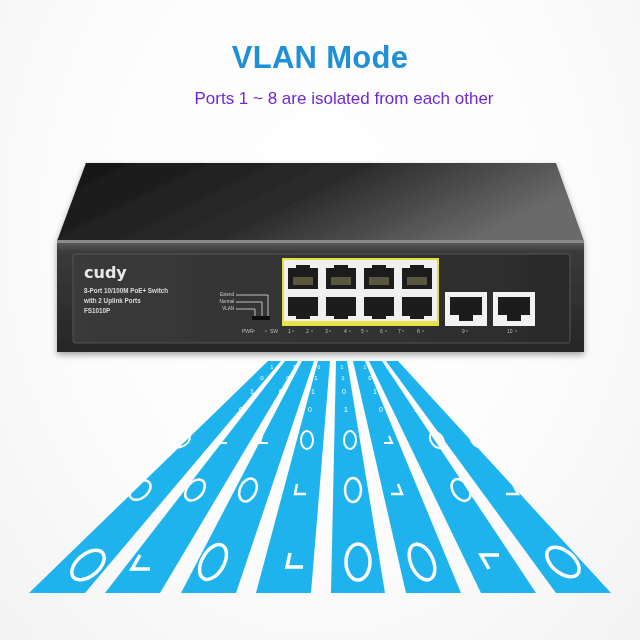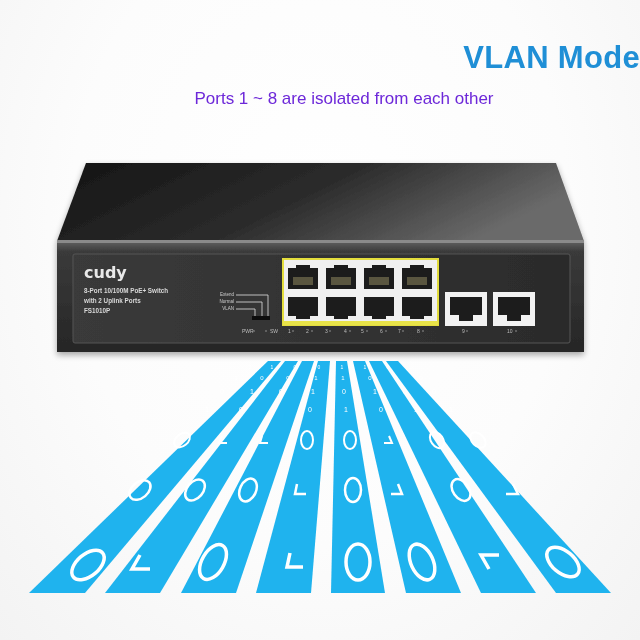--- a/index.html
+++ b/index.html
@@ -4,21 +4,21 @@
 <style>
   html, body { margin: 0; padding: 0; }
   body {
     width: 640px; height: 640px; overflow: hidden;
     background: radial-gradient(ellipse at 50% 35%, #ffffff 0%, #fcfcfc 55%, #f3f3f3 100%);
     position: relative;
     font-family: "Liberation Sans", "DejaVu Sans", sans-serif;
   }
   .title {
     position: absolute; left: 0; width: 640px; top: 40px;
-    text-align: right; color: #1f8fd6; font-size: 31px; font-weight: bold;
+    text-align: center; color: #1f8fd6; font-size: 31px; font-weight: bold;
     letter-spacing: 0.3px;
   }
   .subtitle {
     position: absolute; left: 0; width: 640px; top: 89px;
     text-align: center; color: #6d28d9; font-size: 17px; margin-left: 24px;
   }
   svg.scene { position: absolute; left: 0; top: 0; }
   .brand { font-family: "DejaVu Sans", sans-serif; }
   .lbl { font-family: "Liberation Sans", sans-serif; }
 </style>

